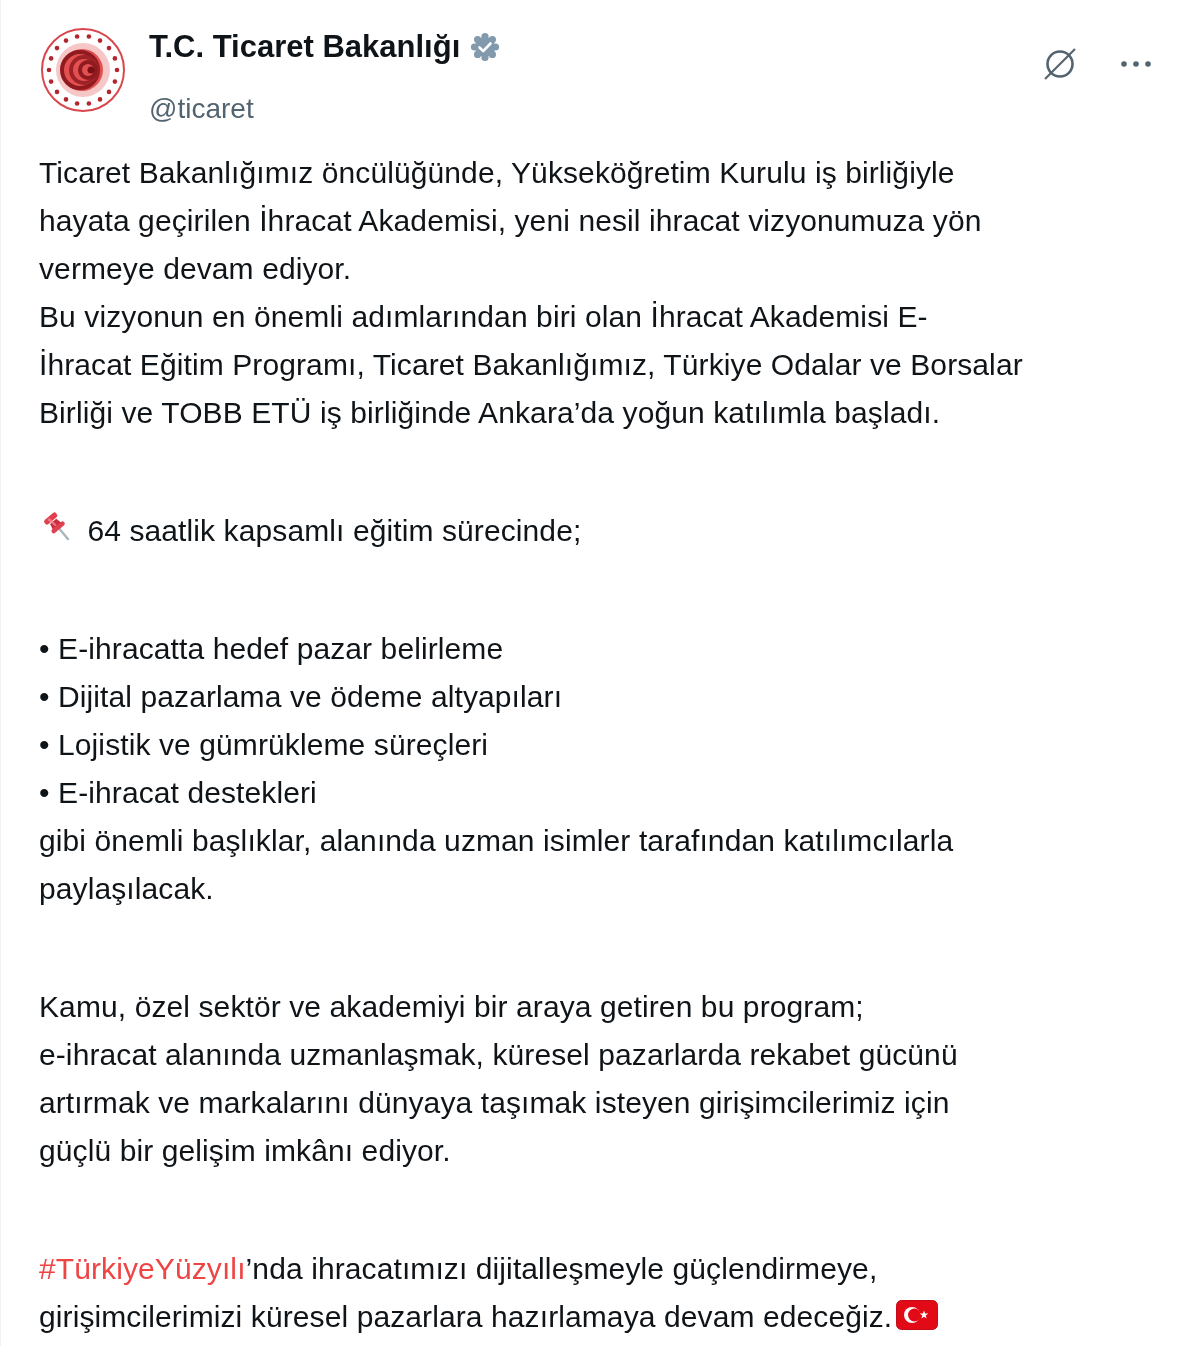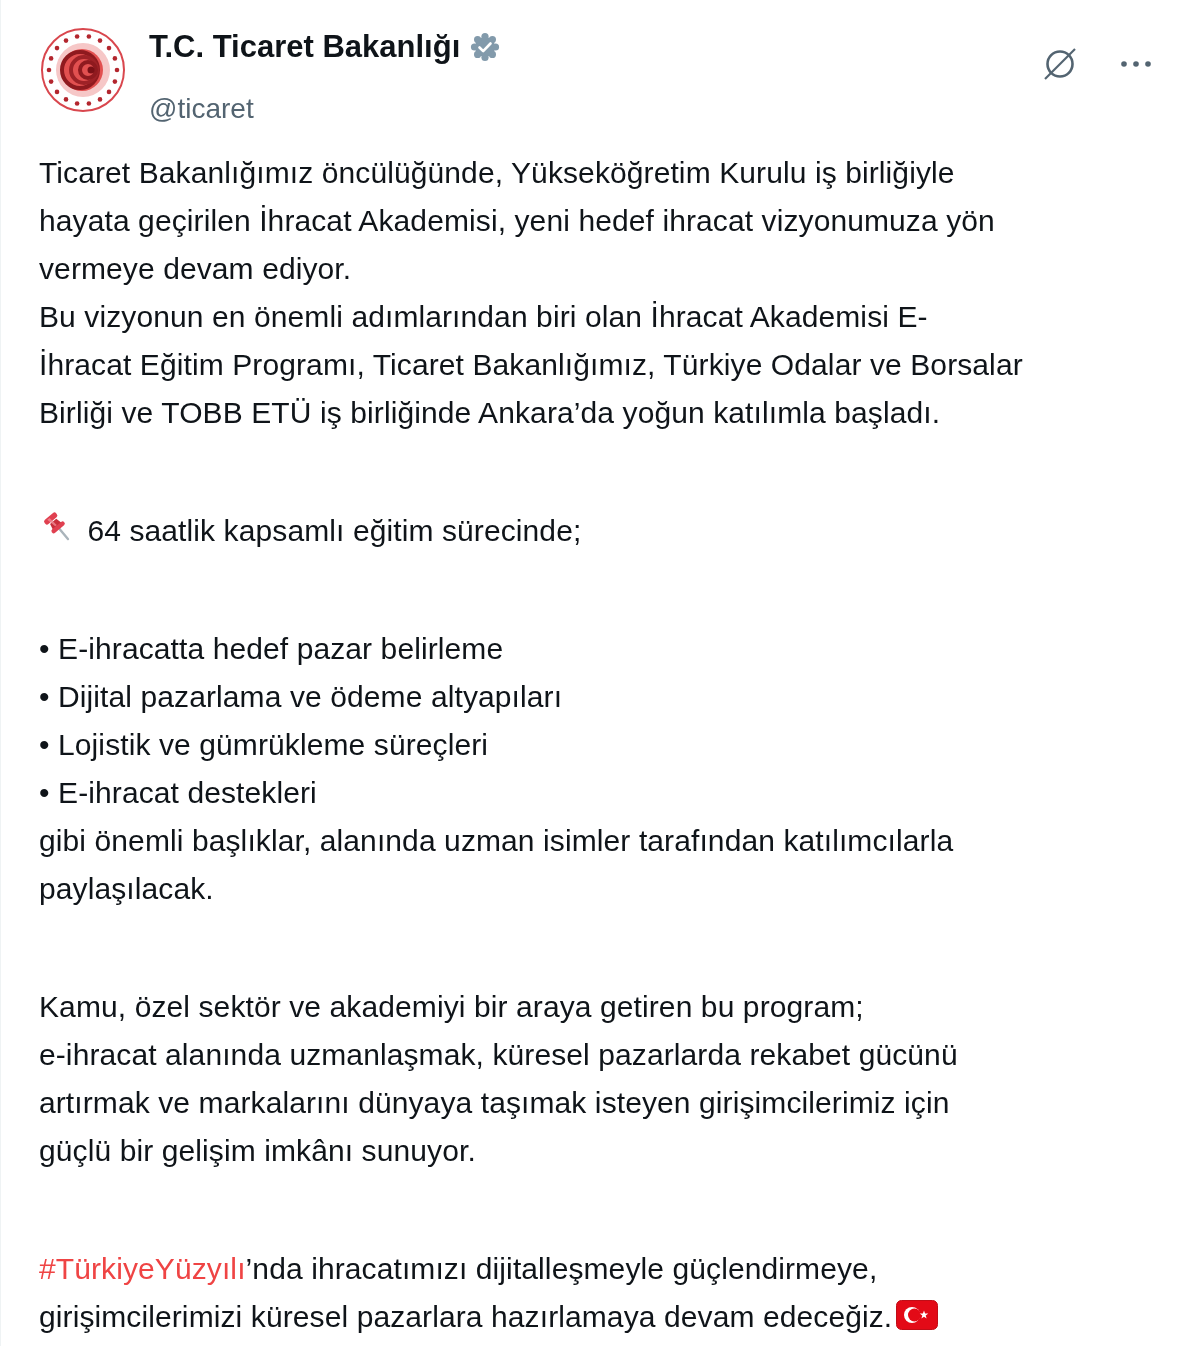--- a/index.html
+++ b/index.html
@@ -205,21 +205,21 @@
               <circle cx="32" cy="7" r="2.8"></circle>
             </g>
           </svg>
         </button>
       </div>
     </div>
 
     <div class="body" id="tweet-body">
         <div class="para">
           <div class="tline"><span>Ticaret Bakanlığımız öncülüğünde, Yükseköğretim Kurulu iş birliğiyle</span></div>
-          <div class="tline"><span>hayata geçirilen İhracat Akademisi, yeni hedef ihracat vizyonumuza yön</span></div>
+          <div class="tline"><span>hayata geçirilen İhracat Akademisi, yeni nesil ihracat vizyonumuza yön</span></div>
           <div class="tline"><span>vermeye devam ediyor.</span></div>
           <div class="tline"><span>Bu vizyonun en önemli adımlarından biri olan İhracat Akademisi E-</span></div>
           <div class="tline"><span>İhracat Eğitim Programı, Ticaret Bakanlığımız, Türkiye Odalar ve Borsalar</span></div>
           <div class="tline"><span>Birliği ve TOBB ETÜ iş birliğinde Ankara’da yoğun katılımla başladı.</span></div>
         </div>
         <div class="para">
           <div class="tline"><span class="inline-emoji"><svg width="36" height="36" viewBox="0 0 36 36">
        <g transform="rotate(-40 18 16)">
          <line x1="18" y1="20" x2="18" y2="33" stroke="#aab4bb" stroke-width="2.4" stroke-linecap="round"></line>
          <path d="M12.5 16.5 L23.5 16.5 L22 10 L14 10 Z" fill="#c92f3c"></path>
@@ -234,21 +234,21 @@
           <div class="tline"><span>• Dijital pazarlama ve ödeme altyapıları</span></div>
           <div class="tline"><span>• Lojistik ve gümrükleme süreçleri</span></div>
           <div class="tline"><span>• E-ihracat destekleri</span></div>
           <div class="tline"><span>gibi önemli başlıklar, alanında uzman isimler tarafından katılımcılarla</span></div>
           <div class="tline"><span>paylaşılacak.</span></div>
         </div>
         <div class="para">
           <div class="tline"><span>Kamu, özel sektör ve akademiyi bir araya getiren bu program;</span></div>
           <div class="tline"><span>e-ihracat alanında uzmanlaşmak, küresel pazarlarda rekabet gücünü</span></div>
           <div class="tline"><span>artırmak ve markalarını dünyaya taşımak isteyen girişimcilerimiz için</span></div>
-          <div class="tline"><span>güçlü bir gelişim imkânı sunuyor.</span></div>
+          <div class="tline"><span>güçlü bir gelişim imkânı ediyor.</span></div>
         </div>
         <div class="para">
           <div class="tline"><a class="hashtag">#TürkiyeYüzyılı</a><span>’nda ihracatımızı dijitalleşmeyle güçlendirmeye,</span></div>
           <div class="tline"><span>girişimcilerimizi küresel pazarlara hazırlamaya devam edeceğiz.</span><span class="inline-emoji flag"><svg width="42" height="30" viewBox="0 0 42 30">
        <rect x="0.5" y="0.5" width="41" height="29" rx="5" fill="#e30a17" stroke="#c00d17" stroke-width="1"></rect>
        <circle cx="16" cy="15" r="8" fill="#ffffff"></circle>
        <circle cx="18.4" cy="15" r="6.4" fill="#e30a17"></circle>
        <polygon fill="#ffffff" points="28,10.5 29.1,13.5 32.3,13.6 29.7,15.6 30.6,18.6 28,16.8 25.4,18.6 26.3,15.6 23.7,13.6 26.9,13.5"></polygon>
      </svg></span></div>
         </div>

